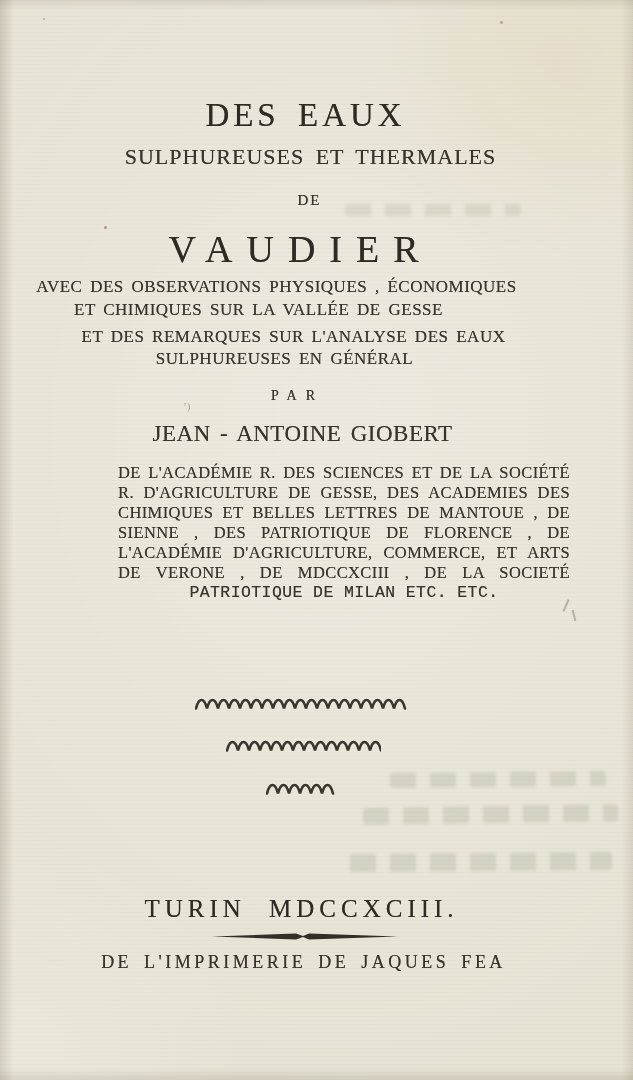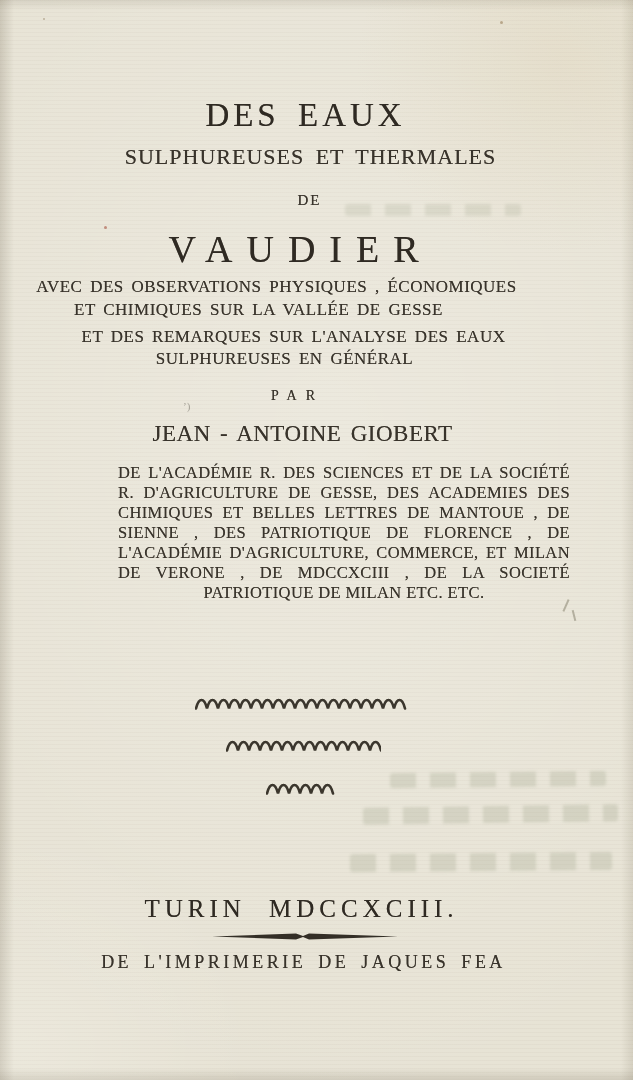--- a/index.html
+++ b/index.html
@@ -35,21 +35,21 @@
   .sub{font-size:17px; letter-spacing:0.5px; word-spacing:3px;}
   .byline{top:388px; font-size:14px; letter-spacing:9px; transform:translateX(-19px);}
   .author{top:421px; font-size:23px; letter-spacing:0.5px; word-spacing:3px; transform:translateX(-14px);}
   .affil{
     position:absolute; top:463px; left:78px; width:452px;
     font-size:16.5px; line-height:20px; letter-spacing:0.4px;
     text-shadow:0 0 0.6px rgba(55,48,38,0.6);
     margin-left:40px;
   }
   .aff-line{text-align:justify; text-align-last:justify;}
-  .aff-line:last-child{text-align-last:center;}
+  .aff-line:last-child{text-align-last:center;font-family:Liberation Mono, monospace;}
   .city{top:895px; font-size:25px; letter-spacing:5px; word-spacing:12px; transform:translateX(-15px); color:#2f2a23;}
   .printer{top:952px; font-size:18px; letter-spacing:3.5px; word-spacing:4px; transform:translateX(-13px);}
   .squiggle{position:absolute;}
   .sq1{left:195px; top:698px;}
   .sq2{left:226px; top:740px;}
   .sq3{left:266px; top:783px;}
   .rule{position:absolute; left:212px; top:932px;}
   .ghost{position:absolute; filter:blur(1.8px); opacity:0.5; border-radius:3px;
          background:repeating-linear-gradient(90deg, rgba(150,156,130,0.5) 0 26px, rgba(150,156,130,0) 26px 40px);}
   .g-top{left:345px; top:204px; width:176px; height:12px; opacity:0.38;}
@@ -95,21 +95,21 @@
   <div class="line sub sub3">SULPHUREUSES EN GÉNÉRAL</div>
 
   <div class="line byline">PAR</div>
   <div class="line author">JEAN - ANTOINE GIOBERT</div>
 
   <div class="affil">
     <div class="aff-line">DE L'ACADÉMIE R. DES SCIENCES ET DE LA SOCIÉTÉ</div>
     <div class="aff-line">R. D'AGRICULTURE DE GESSE, DES ACADEMIES DES</div>
     <div class="aff-line">CHIMIQUES ET BELLES LETTRES DE MANTOUE , DE</div>
     <div class="aff-line">SIENNE , DES PATRIOTIQUE DE FLORENCE , DE</div>
-    <div class="aff-line">L'ACADÉMIE D'AGRICULTURE, COMMERCE, ET MILAN</div>
+    <div class="aff-line">L'ACADÉMIE D'AGRICULTURE, COMMERCE, ET ARTS</div>
     <div class="aff-line">DE VERONE , DE MDCCXCIII , DE LA SOCIETÉ</div>
     <div class="aff-line">PATRIOTIQUE DE MILAN ETC. ETC.</div>
   </div>
 
   <svg class="squiggle sq1" height="13" width="218">
       <path class="wavepath" d="M1,10.5 c1.6,-6.5 3.6,-8.5 5.5,-8.5 c1.9,0 3.9,2 5.5,8.5 c1.6,-6.5 3.6,-8.5 5.5,-8.5 c1.9,0 3.9,2 5.5,8.5 c1.6,-6.5 3.6,-8.5 5.5,-8.5 c1.9,0 3.9,2 5.5,8.5 c1.6,-6.5 3.6,-8.5 5.5,-8.5 c1.9,0 3.9,2 5.5,8.5 c1.6,-6.5 3.6,-8.5 5.5,-8.5 c1.9,0 3.9,2 5.5,8.5 c1.6,-6.5 3.6,-8.5 5.5,-8.5 c1.9,0 3.9,2 5.5,8.5 c1.6,-6.5 3.6,-8.5 5.5,-8.5 c1.9,0 3.9,2 5.5,8.5 c1.6,-6.5 3.6,-8.5 5.5,-8.5 c1.9,0 3.9,2 5.5,8.5 c1.6,-6.5 3.6,-8.5 5.5,-8.5 c1.9,0 3.9,2 5.5,8.5 c1.6,-6.5 3.6,-8.5 5.5,-8.5 c1.9,0 3.9,2 5.5,8.5 c1.6,-6.5 3.6,-8.5 5.5,-8.5 c1.9,0 3.9,2 5.5,8.5 c1.6,-6.5 3.6,-8.5 5.5,-8.5 c1.9,0 3.9,2 5.5,8.5 c1.6,-6.5 3.6,-8.5 5.5,-8.5 c1.9,0 3.9,2 5.5,8.5 c1.6,-6.5 3.6,-8.5 5.5,-8.5 c1.9,0 3.9,2 5.5,8.5 c1.6,-6.5 3.6,-8.5 5.5,-8.5 c1.9,0 3.9,2 5.5,8.5 c1.6,-6.5 3.6,-8.5 5.5,-8.5 c1.9,0 3.9,2 5.5,8.5 c1.6,-6.5 3.6,-8.5 5.5,-8.5 c1.9,0 3.9,2 5.5,8.5 c1.6,-6.5 3.6,-8.5 5.5,-8.5 c1.9,0 3.9,2 5.5,8.5 c1.6,-6.5 3.6,-8.5 5.5,-8.5 c1.9,0 3.9,2 5.5,8.5"></path>
     </svg>
   <svg class="squiggle sq2" height="13" width="155">
       <path class="wavepath" d="M1,10.5 c1.6,-6.5 3.6,-8.5 5.5,-8.5 c1.9,0 3.9,2 5.5,8.5 c1.6,-6.5 3.6,-8.5 5.5,-8.5 c1.9,0 3.9,2 5.5,8.5 c1.6,-6.5 3.6,-8.5 5.5,-8.5 c1.9,0 3.9,2 5.5,8.5 c1.6,-6.5 3.6,-8.5 5.5,-8.5 c1.9,0 3.9,2 5.5,8.5 c1.6,-6.5 3.6,-8.5 5.5,-8.5 c1.9,0 3.9,2 5.5,8.5 c1.6,-6.5 3.6,-8.5 5.5,-8.5 c1.9,0 3.9,2 5.5,8.5 c1.6,-6.5 3.6,-8.5 5.5,-8.5 c1.9,0 3.9,2 5.5,8.5 c1.6,-6.5 3.6,-8.5 5.5,-8.5 c1.9,0 3.9,2 5.5,8.5 c1.6,-6.5 3.6,-8.5 5.5,-8.5 c1.9,0 3.9,2 5.5,8.5 c1.6,-6.5 3.6,-8.5 5.5,-8.5 c1.9,0 3.9,2 5.5,8.5 c1.6,-6.5 3.6,-8.5 5.5,-8.5 c1.9,0 3.9,2 5.5,8.5 c1.6,-6.5 3.6,-8.5 5.5,-8.5 c1.9,0 3.9,2 5.5,8.5 c1.6,-6.5 3.6,-8.5 5.5,-8.5 c1.9,0 3.9,2 5.5,8.5 c1.6,-6.5 3.6,-8.5 5.5,-8.5 c1.9,0 3.9,2 5.5,8.5"></path>
     </svg>

